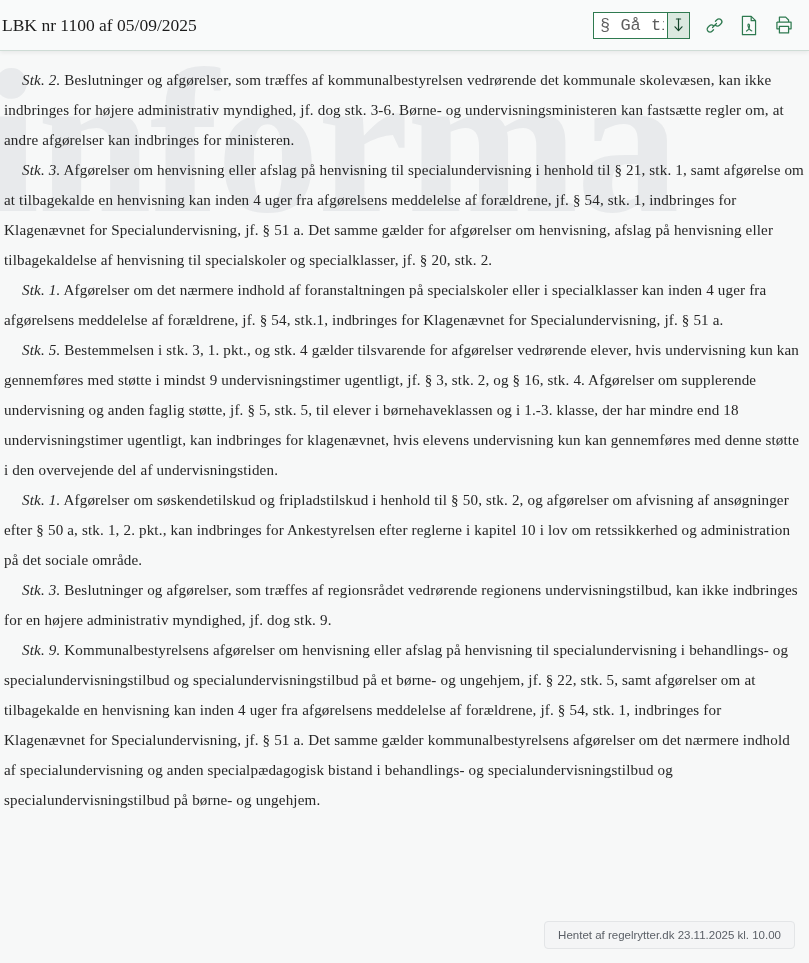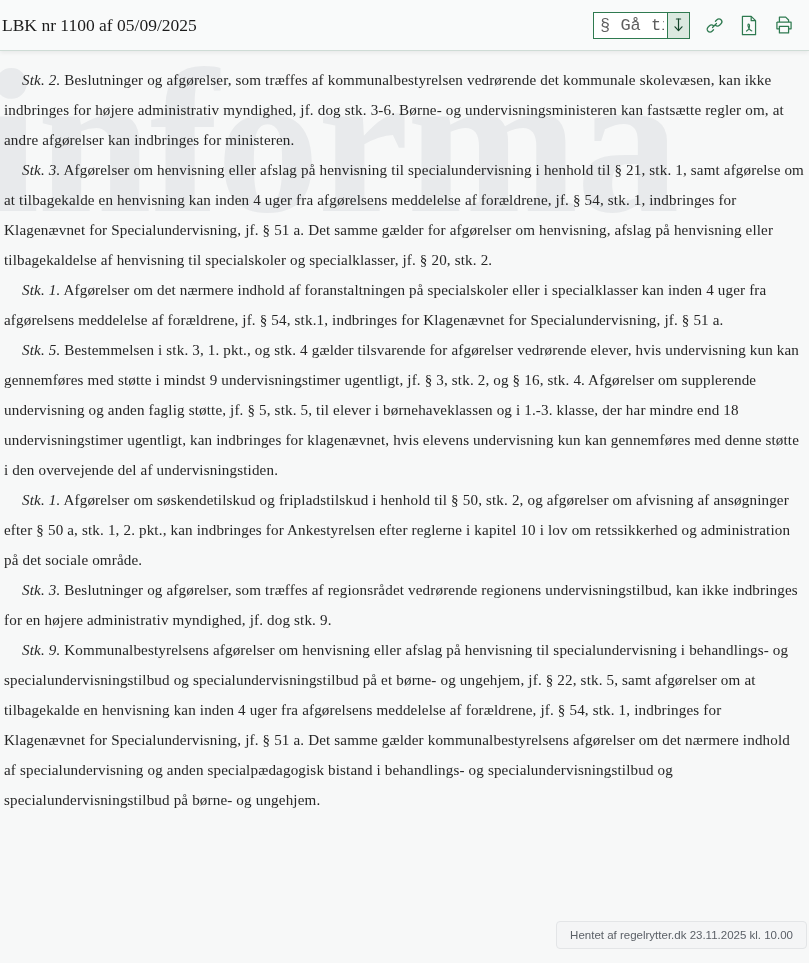--- a/index.html
+++ b/index.html
@@ -124,21 +124,21 @@
     text-align: left;
     text-indent: 18px;
     letter-spacing: 0.01em;
   }
   .para .lead { font-style: italic; }
   .para .lead-upright { font-style: normal; }
 
   
   .footer-badge {
     position: absolute;
-    right: 2px;
+    right: 14px;
     bottom: 14px;
     z-index: 6;
     background: #f4f5f6;
     border: 1px solid #e3e5e7;
     border-radius: 4px;
     padding: 7px 13px;
     font-family: "Liberation Sans", sans-serif;
     font-size: 11.5px;
     color: #5a5f66;
     white-space: nowrap;

